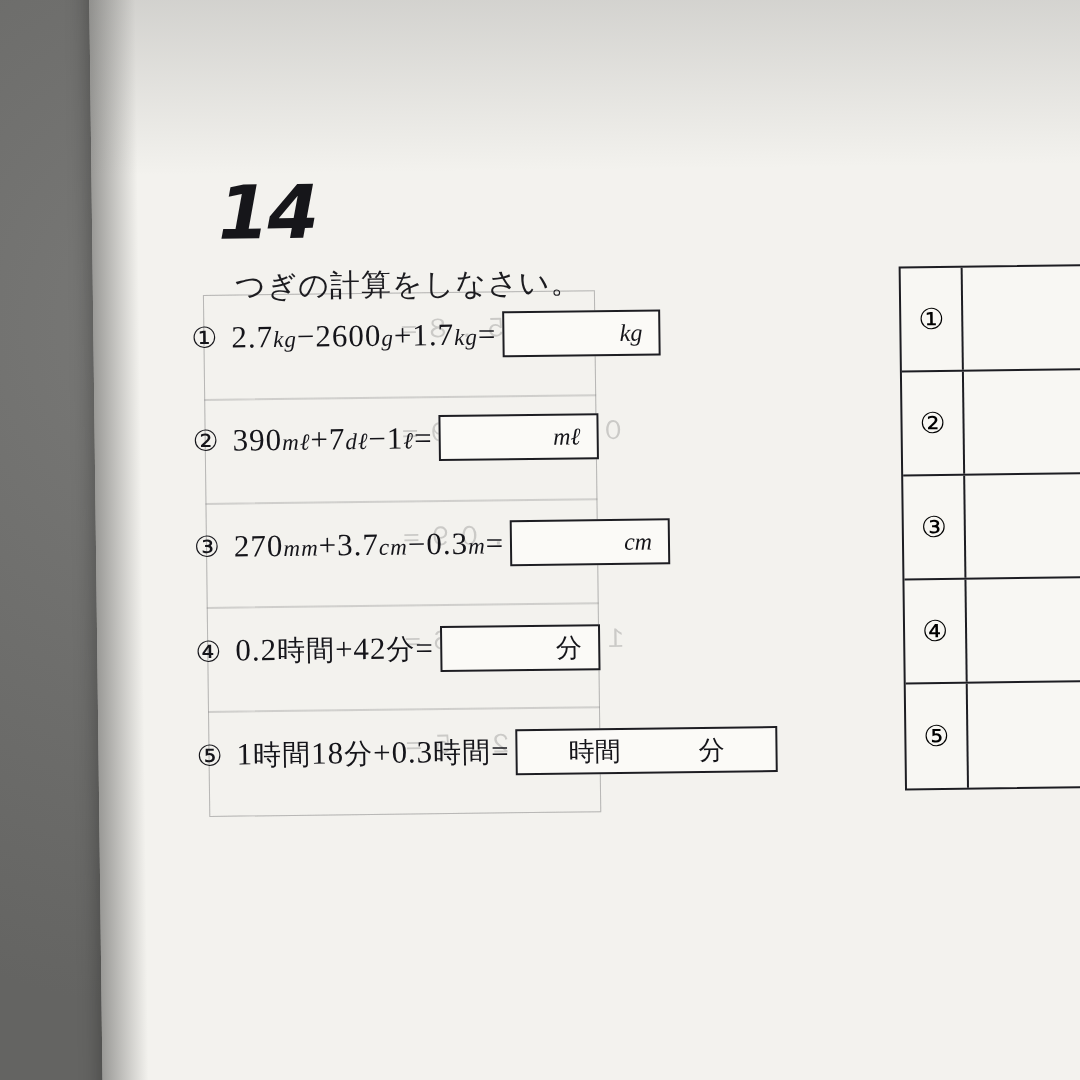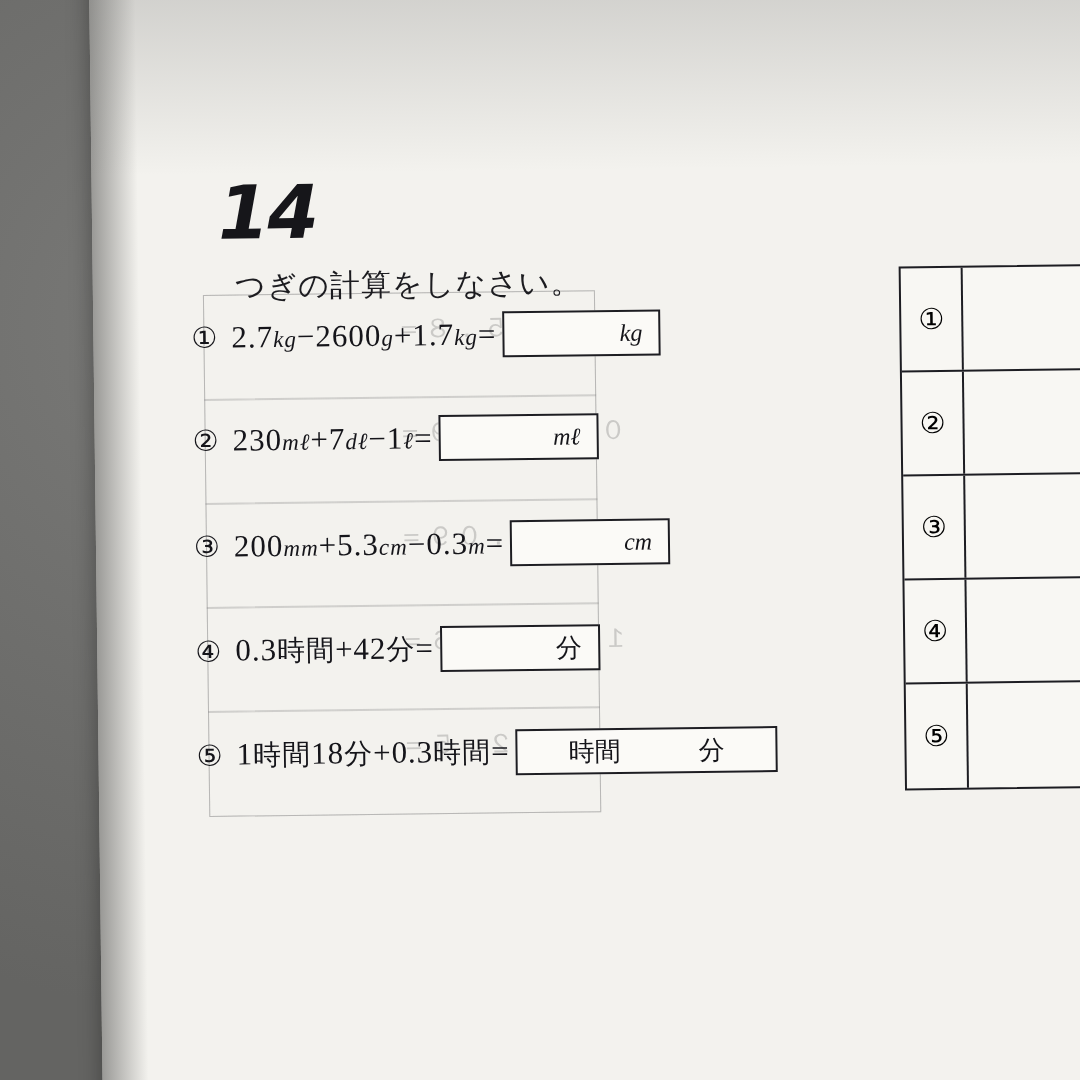--- a/index.html
+++ b/index.html
@@ -224,41 +224,41 @@
         <span>2.7</span><span class="unit">kg</span><span>−2600</span><span class="unit">g</span><span>+1.7</span><span class="unit">kg</span><span>=</span>
       </span>
       <span class="answer-box" style="width:158px;">
         <span class="ulabel">kg</span>
       </span>
     </div>
 
     <div class="problem" style="left:98px; top:443px;">
       <span class="pnum">②</span>
       <span class="expr">
-        <span>230</span><span class="unit">mℓ</span><span>+7</span><span class="unit">dℓ</span><span>−1</span><span class="unit">ℓ</span><span>=</span>
+        <span>390</span><span class="unit">mℓ</span><span>+7</span><span class="unit">dℓ</span><span>−1</span><span class="unit">ℓ</span><span>=</span>
       </span>
       <span class="answer-box" style="width:160px;">
         <span class="ulabel">mℓ</span>
       </span>
     </div>
 
     <div class="problem" style="left:98px; top:549px;">
       <span class="pnum">③</span>
       <span class="expr">
-        <span>200</span><span class="unit">mm</span><span>+5.3</span><span class="unit">cm</span><span>−0.3</span><span class="unit">m</span><span>=</span>
+        <span>270</span><span class="unit">mm</span><span>+3.7</span><span class="unit">cm</span><span>−0.3</span><span class="unit">m</span><span>=</span>
       </span>
       <span class="answer-box" style="width:160px;">
         <span class="ulabel">cm</span>
       </span>
     </div>
 
     <div class="problem" style="left:98px; top:654px;">
       <span class="pnum">④</span>
       <span class="expr">
-        <span>0.3</span><span class="jp">時間</span><span>+42</span><span class="jp">分</span><span>=</span>
+        <span>0.2</span><span class="jp">時間</span><span>+42</span><span class="jp">分</span><span>=</span>
       </span>
       <span class="answer-box" style="width:160px;">
         <span class="ulabel ulabel-jp">分</span>
       </span>
     </div>
 
     <div class="problem" style="left:98px; top:758px;">
       <span class="pnum">⑤</span>
       <span class="expr">
         <span>1</span><span class="jp">時間</span><span>18</span><span class="jp">分</span><span>+0.3</span><span class="jp">時間</span><span>=</span>

